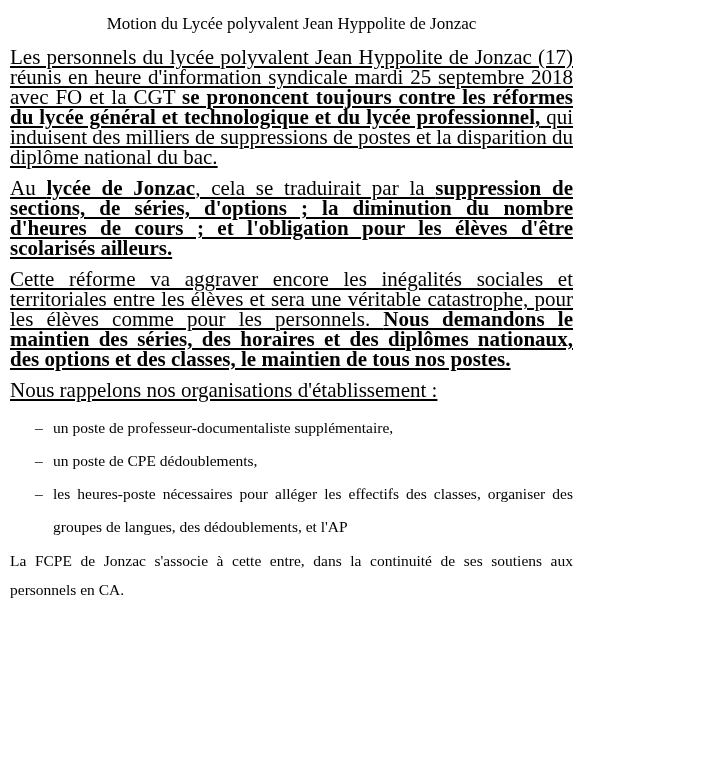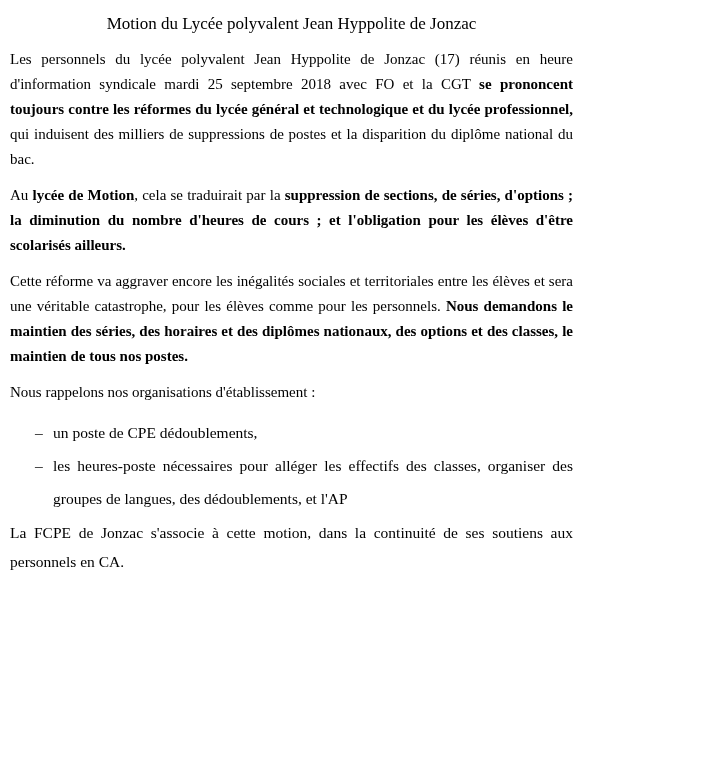--- a/index.html
+++ b/index.html
@@ -18,24 +18,25 @@
     padding: 13px 10px 0 10px;
   }
   .doc-title {
     font-size: 17px;
     font-weight: normal;
     text-align: center;
     margin: 0 0 12px 0;
     line-height: 22px;
   }
   .para {
-    font-size: 15px;
-    line-height: 25px;
+    font-size: 21px;
+    line-height: 20px;
     text-align: justify;
     margin: 0 0 11px 0;
+    text-decoration: underline;
   }
   .para b {
     font-weight: bold;
   }
   .rev-list {
     list-style: none;
     margin: 3px 0 2px 0;
     padding: 0;
   }
   .rev-list li {
@@ -60,24 +61,25 @@
   }
 </style>
 </head>
 <body>
 
 <div class="page">
   <h1 class="doc-title">Motion du Lycée polyvalent Jean Hyppolite de Jonzac</h1>
 
   <div id="paragraphs">
       <p class="para"><span>Les personnels du lycée polyvalent Jean Hyppolite de Jonzac (17) réunis en heure d'information syndicale mardi 25 septembre 2018 avec FO et la CGT </span><b>se prononcent toujours contre les réformes du lycée général et technologique et du lycée professionnel,</b><span> qui induisent des milliers de suppressions de postes et la disparition du diplôme national du bac.</span></p>
-      <p class="para"><span>Au </span><b>lycée de Motion</b><span>, cela se traduirait par la </span><b>suppression de sections, de séries, d'options ; la diminution du nombre d'heures de cours ; et l'obligation pour les élèves d'être scolarisés ailleurs.</b></p>
+      <p class="para"><span>Au </span><b>lycée de Jonzac</b><span>, cela se traduirait par la </span><b>suppression de sections, de séries, d'options ; la diminution du nombre d'heures de cours ; et l'obligation pour les élèves d'être scolarisés ailleurs.</b></p>
       <p class="para"><span>Cette réforme va aggraver encore les inégalités sociales et territoriales entre les élèves et sera une véritable catastrophe, pour les élèves comme pour les personnels. </span><b>Nous demandons le maintien des séries, des horaires et des diplômes nationaux, des options et des classes, le maintien de tous nos postes.</b></p>
       <p class="para"><span>Nous rappelons nos organisations d'établissement :</span></p>
     </div>
 
   <ul id="rev-list" class="rev-list">
+      <li data-marker="–">un poste de professeur-documentaliste supplémentaire,</li>
       <li data-marker="–">un poste de CPE dédoublements,</li>
       <li data-marker="–">les heures-poste nécessaires pour alléger les effectifs des classes, organiser des groupes de langues, des dédoublements, et l'AP</li>
     </ul>
 
-  <p class="closing">La FCPE de Jonzac s'associe à cette motion, dans la continuité de ses soutiens aux personnels en CA.</p>
+  <p class="closing">La FCPE de Jonzac s'associe à cette entre, dans la continuité de ses soutiens aux personnels en CA.</p>
 </div>
 
 </body></html>

